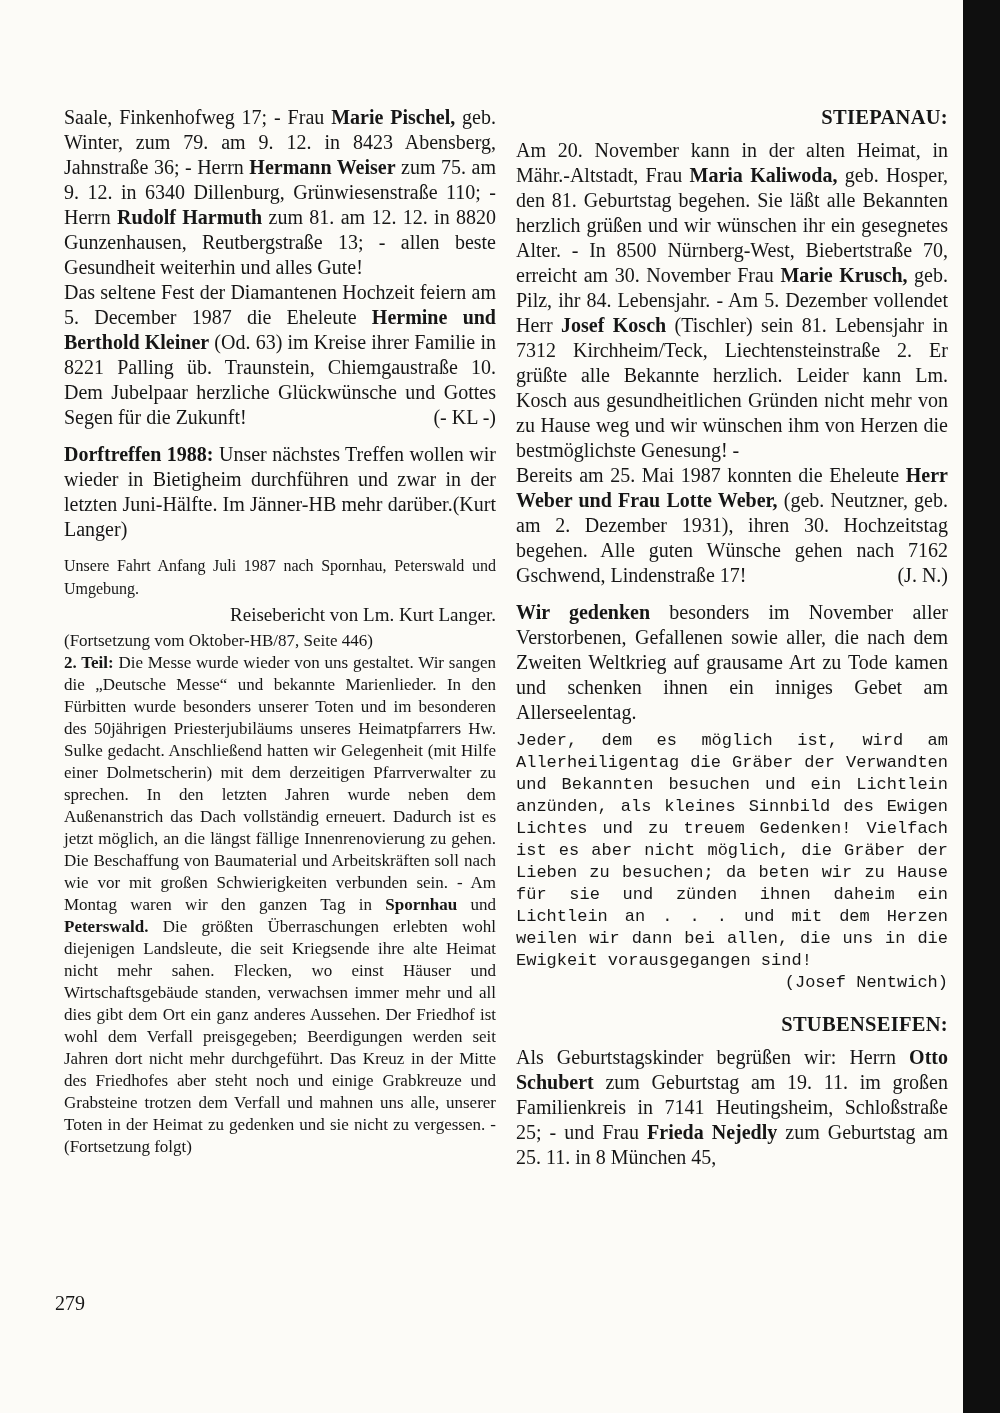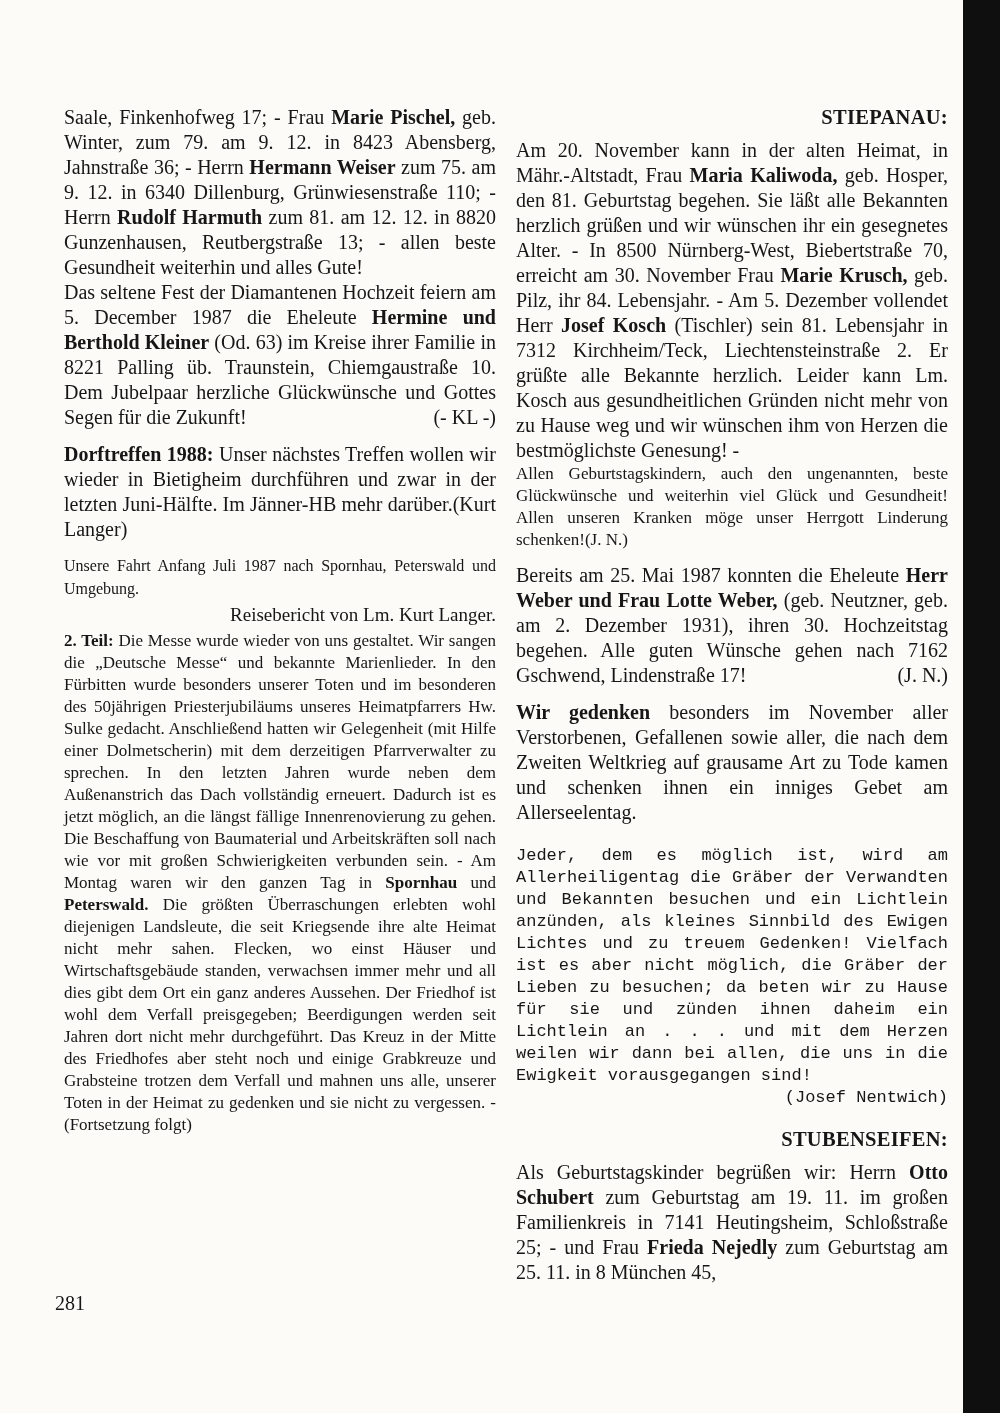--- a/index.html
+++ b/index.html
@@ -17,47 +17,47 @@
   .col-right { left: 516px; }
 
   .block { margin: 0 0 12px 0; font-size: 20px; line-height: 25px; text-align: justify; }
   .v-small      { font-size: 17px; line-height: 22px; }
   .v-heading    { font-weight: bold; font-size: 20.5px; letter-spacing: 0.3px; margin-bottom: 8px; text-align: right; }
   .v-subheading { font-weight: normal; font-size: 16px; line-height: 23px; margin-bottom: 3px; }
   .v-byline     { font-size: 19px; line-height: 24px; margin-bottom: 3px; text-align: right; }
   .align-right  { text-align: right; }
 
   .sp-tight { margin-bottom: 0; }
-  .sp-sm    { margin-bottom: 20px; }
+  .sp-sm    { margin-bottom: 5px; }
   .sp-lg    { margin-bottom: 40px; font-family: Liberation Mono, monospace; }
 
   .bold { font-weight: bold; }
   .sig-right { float: right; }
 
   .page-number { position: absolute; left: 55px; top: 1292px; font-size: 20px; }
 
   .scan-bar { position: absolute; top: 0; right: 0; width: 37px; height: 1413px; background: #0f0f0f; }
 </style>
 </head>
 <body>
 
 <div class="page">
   <div class="col col-left">
       <p class="block v-body sp-tight"><span>Saale, Finkenhofweg 17; - Frau </span><span class="bold">Marie Pischel,</span><span> geb. Winter, zum 79. am 9. 12. in 8423 Abensberg, Jahnstraße 36; - Herrn </span><span class="bold">Hermann Weiser</span><span> zum 75. am 9. 12. in 6340 Dillenburg, Grünwiesenstraße 110; - Herrn </span><span class="bold">Rudolf Harmuth</span><span> zum 81. am 12. 12. in 8820 Gunzenhausen, Reutbergstraße 13; - allen beste Gesundheit weiterhin und alles Gute!</span></p>
       <p class="block v-body"><span>Das seltene Fest der Diamantenen Hochzeit feiern am 5. December 1987 die Eheleute </span><span class="bold">Hermine und Berthold Kleiner</span><span> (Od. 63) im Kreise ihrer Familie in 8221 Palling üb. Traunstein, Chiemgaustraße 10. Dem Jubelpaar herzliche Glückwünsche und Gottes Segen für die Zukunft!</span><span class="sig-right">(- KL -)</span></p>
       <p class="block v-body"><span class="bold">Dorftreffen 1988:</span><span> Unser nächstes Treffen wollen wir wieder in Bietigheim durchführen und zwar in der letzten Juni-Hälfte. Im Jänner-HB mehr darüber.(Kurt Langer)</span></p>
       <p class="block v-subheading"><span>Unsere Fahrt Anfang Juli 1987 nach Spornhau, Peterswald und Umgebung.</span></p>
       <p class="block v-byline"><span>Reisebericht von Lm. Kurt Langer.</span></p>
+      <p class="block v-small sp-tight"><span>(Fortsetzung vom Oktober-HB/87, Seite 446)</span></p>
       <p class="block v-small"><span class="bold">2. Teil:</span><span> Die Messe wurde wieder von uns gestaltet. Wir sangen die „Deutsche Messe“ und bekannte Marienlieder. In den Fürbitten wurde besonders unserer Toten und im besonderen des 50jährigen Priesterjubiläums unseres Heimatpfarrers Hw. Sulke gedacht. Anschließend hatten wir Gelegenheit (mit Hilfe einer Dolmetscherin) mit dem derzeitigen Pfarrverwalter zu sprechen. In den letzten Jahren wurde neben dem Außenanstrich das Dach vollständig erneuert. Dadurch ist es jetzt möglich, an die längst fällige Innenrenovierung zu gehen. Die Beschaffung von Baumaterial und Arbeitskräften soll nach wie vor mit großen Schwierigkeiten verbunden sein. - Am Montag waren wir den ganzen Tag in </span><span class="bold">Spornhau</span><span> und </span><span class="bold">Peterswald.</span><span> Die größten Überraschungen erlebten wohl diejenigen Landsleute, die seit Kriegsende ihre alte Heimat nicht mehr sahen. Flecken, wo einst Häuser und Wirtschaftsgebäude standen, verwachsen immer mehr und all dies gibt dem Ort ein ganz anderes Aussehen. Der Friedhof ist wohl dem Verfall preisgegeben; Beerdigungen werden seit Jahren dort nicht mehr durchgeführt. Das Kreuz in der Mitte des Friedhofes aber steht noch und einige Grabkreuze und Grabsteine trotzen dem Verfall und mahnen uns alle, unserer Toten in der Heimat zu gedenken und sie nicht zu vergessen. - (Fortsetzung folgt)</span></p>
     </div>
   <div class="col col-right">
       <p class="block v-heading"><span>STIEPANAU:</span></p>
       <p class="block v-body sp-tight"><span>Am 20. November kann in der alten Heimat, in Mähr.-Altstadt, Frau </span><span class="bold">Maria Kaliwoda,</span><span> geb. Hosper, den 81. Geburtstag begehen. Sie läßt alle Bekannten herzlich grüßen und wir wünschen ihr ein gesegnetes Alter. - In 8500 Nürnberg-West, Biebertstraße 70, erreicht am 30. November Frau </span><span class="bold">Marie Krusch,</span><span> geb. Pilz, ihr 84. Lebensjahr. - Am 5. Dezember vollendet Herr </span><span class="bold">Josef Kosch</span><span> (Tischler) sein 81. Lebensjahr in 7312 Kirchheim/Teck, Liechtensteinstraße 2. Er grüßte alle Bekannte herzlich. Leider kann Lm. Kosch aus gesundheitlichen Gründen nicht mehr von zu Hause weg und wir wünschen ihm von Herzen die bestmöglichste Genesung! -</span></p>
-      <p class="block v-small"><span>Allen Geburtstagskindern, auch den ungenannten, beste Glückwünsche und weiterhin viel Glück und Gesundheit! Allen unseren Kranken möge unser Herrgott Linderung schenken!(J. N.)</span></p>
       <p class="block v-body"><span>Bereits am 25. Mai 1987 konnten die Eheleute </span><span class="bold">Herr Weber und Frau Lotte Weber,</span><span> (geb. Neutzner, geb. am 2. Dezember 1931), ihren 30. Hochzeitstag begehen. Alle guten Wünsche gehen nach 7162 Gschwend, Lindenstraße 17!</span><span class="sig-right">(J. N.)</span></p>
       <p class="block v-body sp-sm"><span class="bold">Wir gedenken</span><span> besonders im November aller Verstorbenen, Gefallenen sowie aller, die nach dem Zweiten Weltkrieg auf grausame Art zu Tode kamen und schenken ihnen ein inniges Gebet am Allerseelentag.</span></p>
       <p class="block v-small sp-lg"><span>Jeder, dem es möglich ist, wird am Allerheiligentag die Gräber der Verwandten und Bekannten besuchen und ein Lichtlein anzünden, als kleines Sinnbild des Ewigen Lichtes und zu treuem Gedenken! Vielfach ist es aber nicht möglich, die Gräber der Lieben zu besuchen; da beten wir zu Hause für sie und zünden ihnen daheim ein Lichtlein an . . . und mit dem Herzen weilen wir dann bei allen, die uns in die Ewigkeit vorausgegangen sind!</span><span class="sig-right">(Josef Nentwich)</span></p>
       <p class="block v-heading"><span>STUBENSEIFEN:</span></p>
       <p class="block v-body"><span>Als Geburtstagskinder begrüßen wir: Herrn </span><span class="bold">Otto Schubert</span><span> zum Geburtstag am 19. 11. im großen Familienkreis in 7141 Heutingsheim, Schloßstraße 25; - und Frau </span><span class="bold">Frieda Nejedly</span><span> zum Geburtstag am 25. 11. in 8 München 45,</span></p>
     </div>
-  <div class="page-number">281</div>
+  <div class="page-number">279</div>
   <div class="scan-bar"></div>
 </div>
 
 </body></html>

